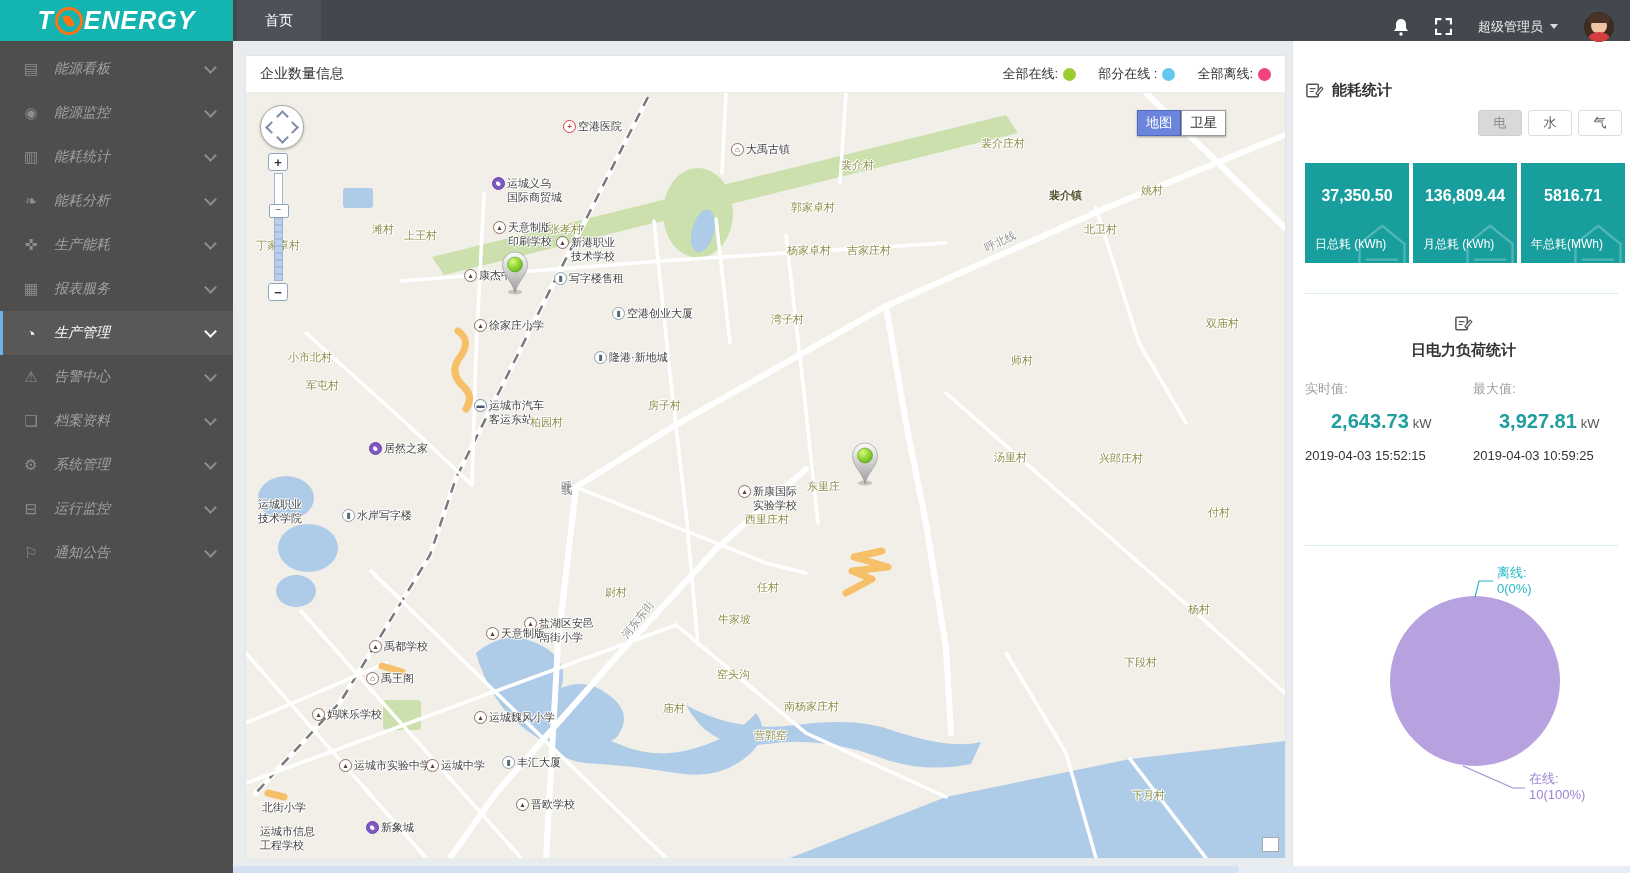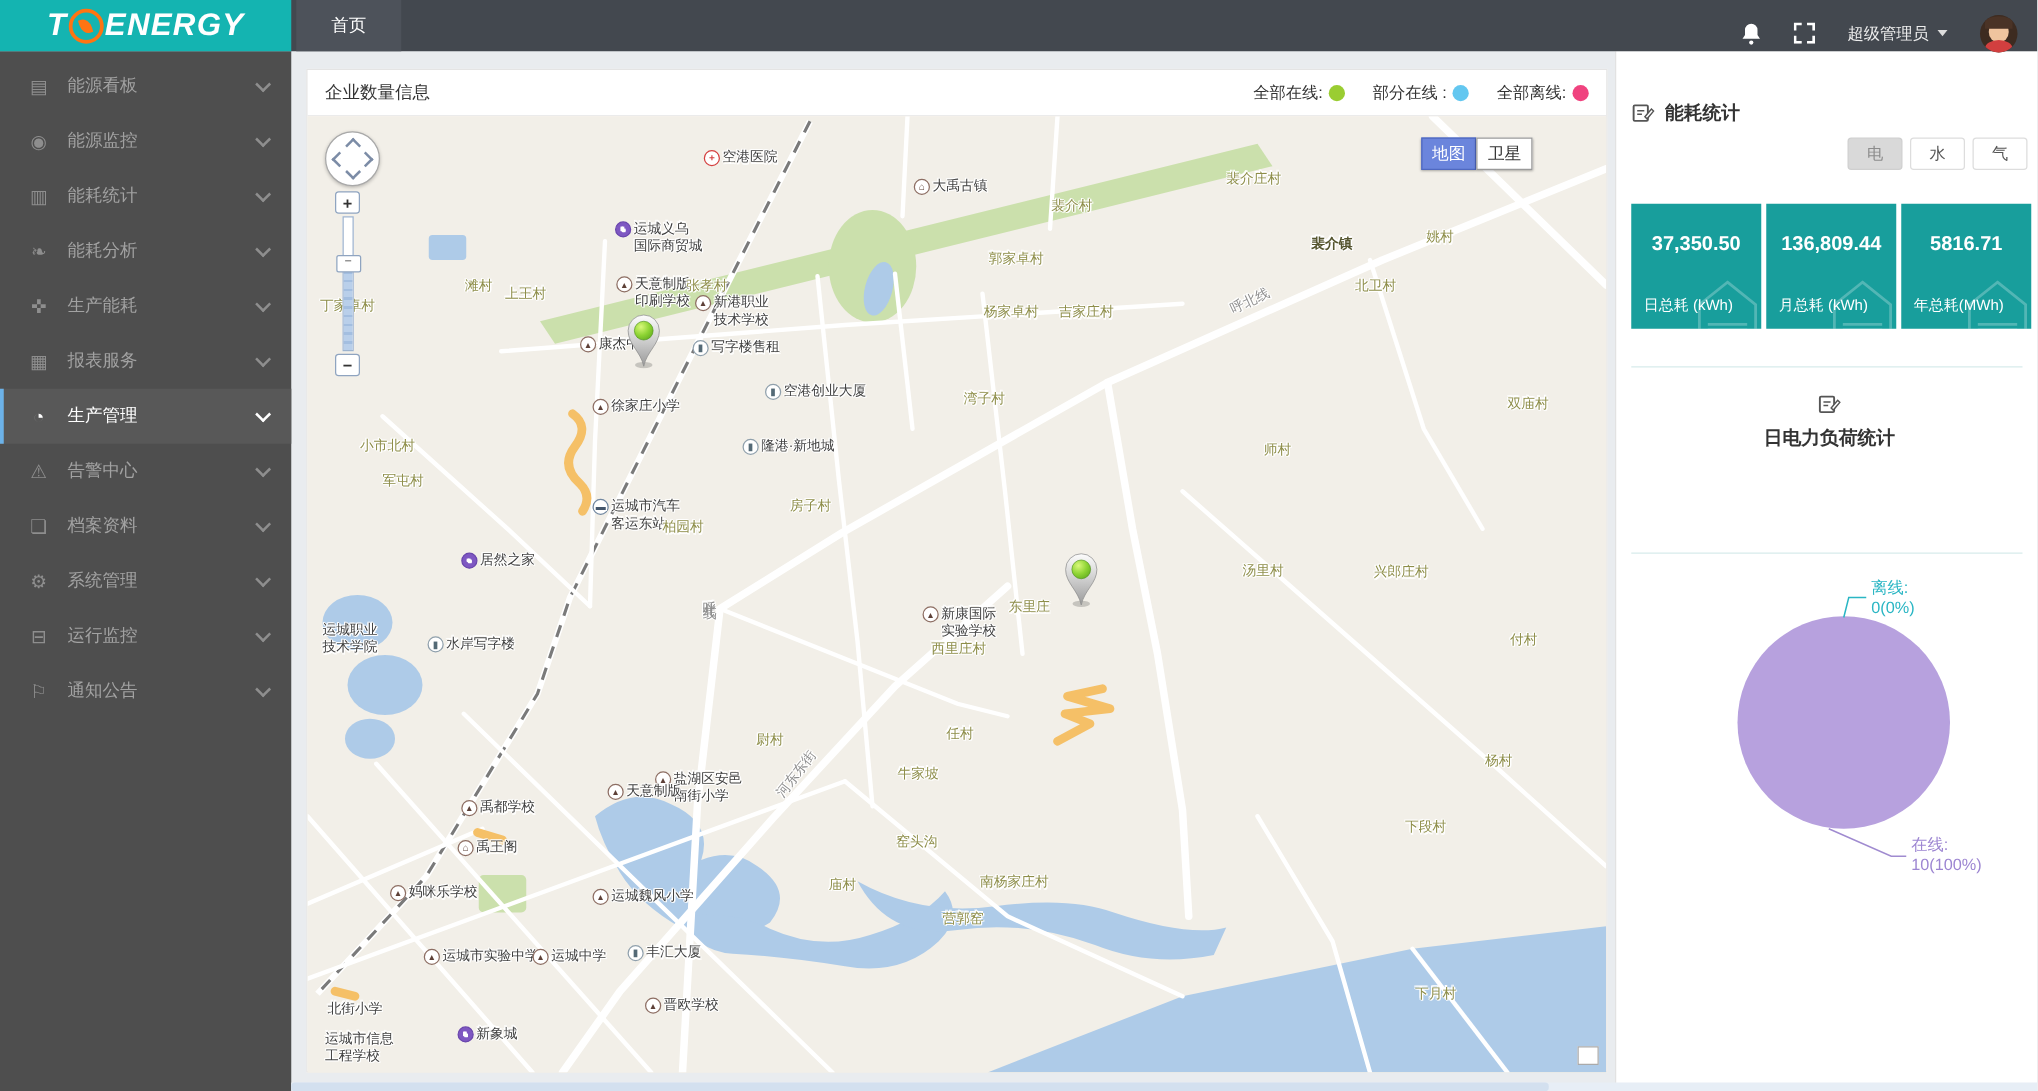--- a/index.html
+++ b/index.html
@@ -17,21 +17,21 @@
   .caret{width:0;height:0;border-left:4px solid transparent;border-right:4px solid transparent;border-top:5px solid #ddd;}
   .avatar{width:30px;height:30px;border-radius:50%;overflow:hidden;position:relative;background:#3D2B20;cursor:pointer;}
   .avatar .face{position:absolute;left:7px;top:5px;width:16px;height:17px;border-radius:50%;background:#EFC49E;}
   .avatar .hair{position:absolute;left:4px;top:1px;width:22px;height:10px;border-radius:50% 50% 0 0;background:#4A3326;}
   .avatar .shirt{position:absolute;left:4px;bottom:-4px;width:22px;height:14px;border-radius:50% 50% 0 0;background:#D23F3F;}
 
   
   .sidebar{position:absolute;left:0;top:41px;width:233px;height:832px;background:#4E4E4E;padding-top:6px;box-sizing:border-box;z-index:40;}
   .side-item{height:44px;display:flex;align-items:center;padding:0 18px 0 21px;color:#A2A2A2;font-size:14px;cursor:pointer;}
   .si-icon{width:20px;margin-right:13px;font-size:15px;color:#8E8E8E;text-align:center;flex:none;}
-  .si-label{flex:1;}
+  .si-label{flex:1;font-style:italic;}
   .chev{width:7px;height:7px;border-right:2px solid #8E8E8E;border-bottom:2px solid #8E8E8E;transform:rotate(45deg);margin-top:-4px;flex:none;}
   .side-item.active{background:#585858;color:#fff;border-left:3px solid #6CB2E8;padding-left:18px;}
   .side-item.active .si-icon{color:#fff;}
   .side-item.active .chev{border-color:#fff;}
 
   
   .map-card{position:absolute;left:245px;top:55px;width:1041px;height:803px;background:#fff;border:1px solid #E4E4E4;box-sizing:border-box;z-index:10;}
   .map-card-header{height:36px;display:flex;align-items:center;justify-content:space-between;padding:0 14px;border-bottom:1px solid #EBEBEB;}
   .map-title{font-size:14px;color:#333;}
   .legend{display:flex;align-items:center;gap:22px;}
@@ -394,21 +394,21 @@
           </div>
           <div class="mlabel village" style="left: 42px; top: 258px;">
             <span class="mtext">小市北村</span>
           </div>
           <div class="mlabel village" style="left: 765px; top: 261px;">
             <span class="mtext">师村</span>
           </div>
           <div class="mlabel village" style="left: 60px; top: 286px;">
             <span class="mtext">军屯村</span>
           </div>
-          <div class="mlabel village" style="left: 386px; top: 306px; text-align: right;">
+          <div class="mlabel village" style="left: 402px; top: 306px; text-align: right;">
             <span class="mtext">房子村</span>
           </div>
           <div class="mlabel poi" style="left: 228px; top: 306px;">
             <span class="micon bus">▬</span>
             <span class="mtext">运城市汽车
 客运东站</span>
           </div>
           <div class="mlabel village" style="left: 284px; top: 323px;">
             <span class="mtext">柏园村</span>
           </div>
@@ -610,20 +610,32 @@
     <div class="divider div1"></div>
 
     <div>
       <div class="sec-title load-title">
         <svg class="sec-icon" width="19" height="19" viewBox="0 0 20 20">
             <rect x="2" y="3.5" width="12" height="13" rx="1" fill="none" stroke="#555" stroke-width="1.6"></rect>
             <path d="M5 8 h6 M5 11 h4" stroke="#555" stroke-width="1.2"></path>
             <path d="M11.5 13 L17 6.5 L18.8 8.3 L13.3 14.8 Z" fill="#fff" stroke="#555" stroke-width="1.2"></path>
           </svg>
         <span>日电力负荷统计</span>
+      </div>
+      <div class="load-grid">
+        <div class="load-label">实时值:</div>
+        <div class="load-label">最大值:</div>
+        <div class="load-valrow">
+          <span class="load-val">2,643.73</span><span class="load-unit">kW</span>
+        </div>
+        <div class="load-valrow">
+          <span class="load-val">3,927.81</span><span class="load-unit">kW</span>
+        </div>
+        <div class="load-time">2019-04-03 15:52:15</div>
+        <div class="load-time">2019-04-03 10:59:25</div>
       </div>
     </div>
 
     <div class="divider div2"></div>
 
     <div>
       <svg class="pie" width="338" height="262">
         <circle cx="170" cy="130" r="85" fill="#B7A1DE"></circle>
         <polyline points="170,46 174,30 188,30" fill="none" stroke-width="1.2" stroke="#2AB6C4"></polyline>
         <polyline points="158,215 208,237 220,237" fill="none" stroke-width="1.2" stroke="#A08BD0"></polyline>

